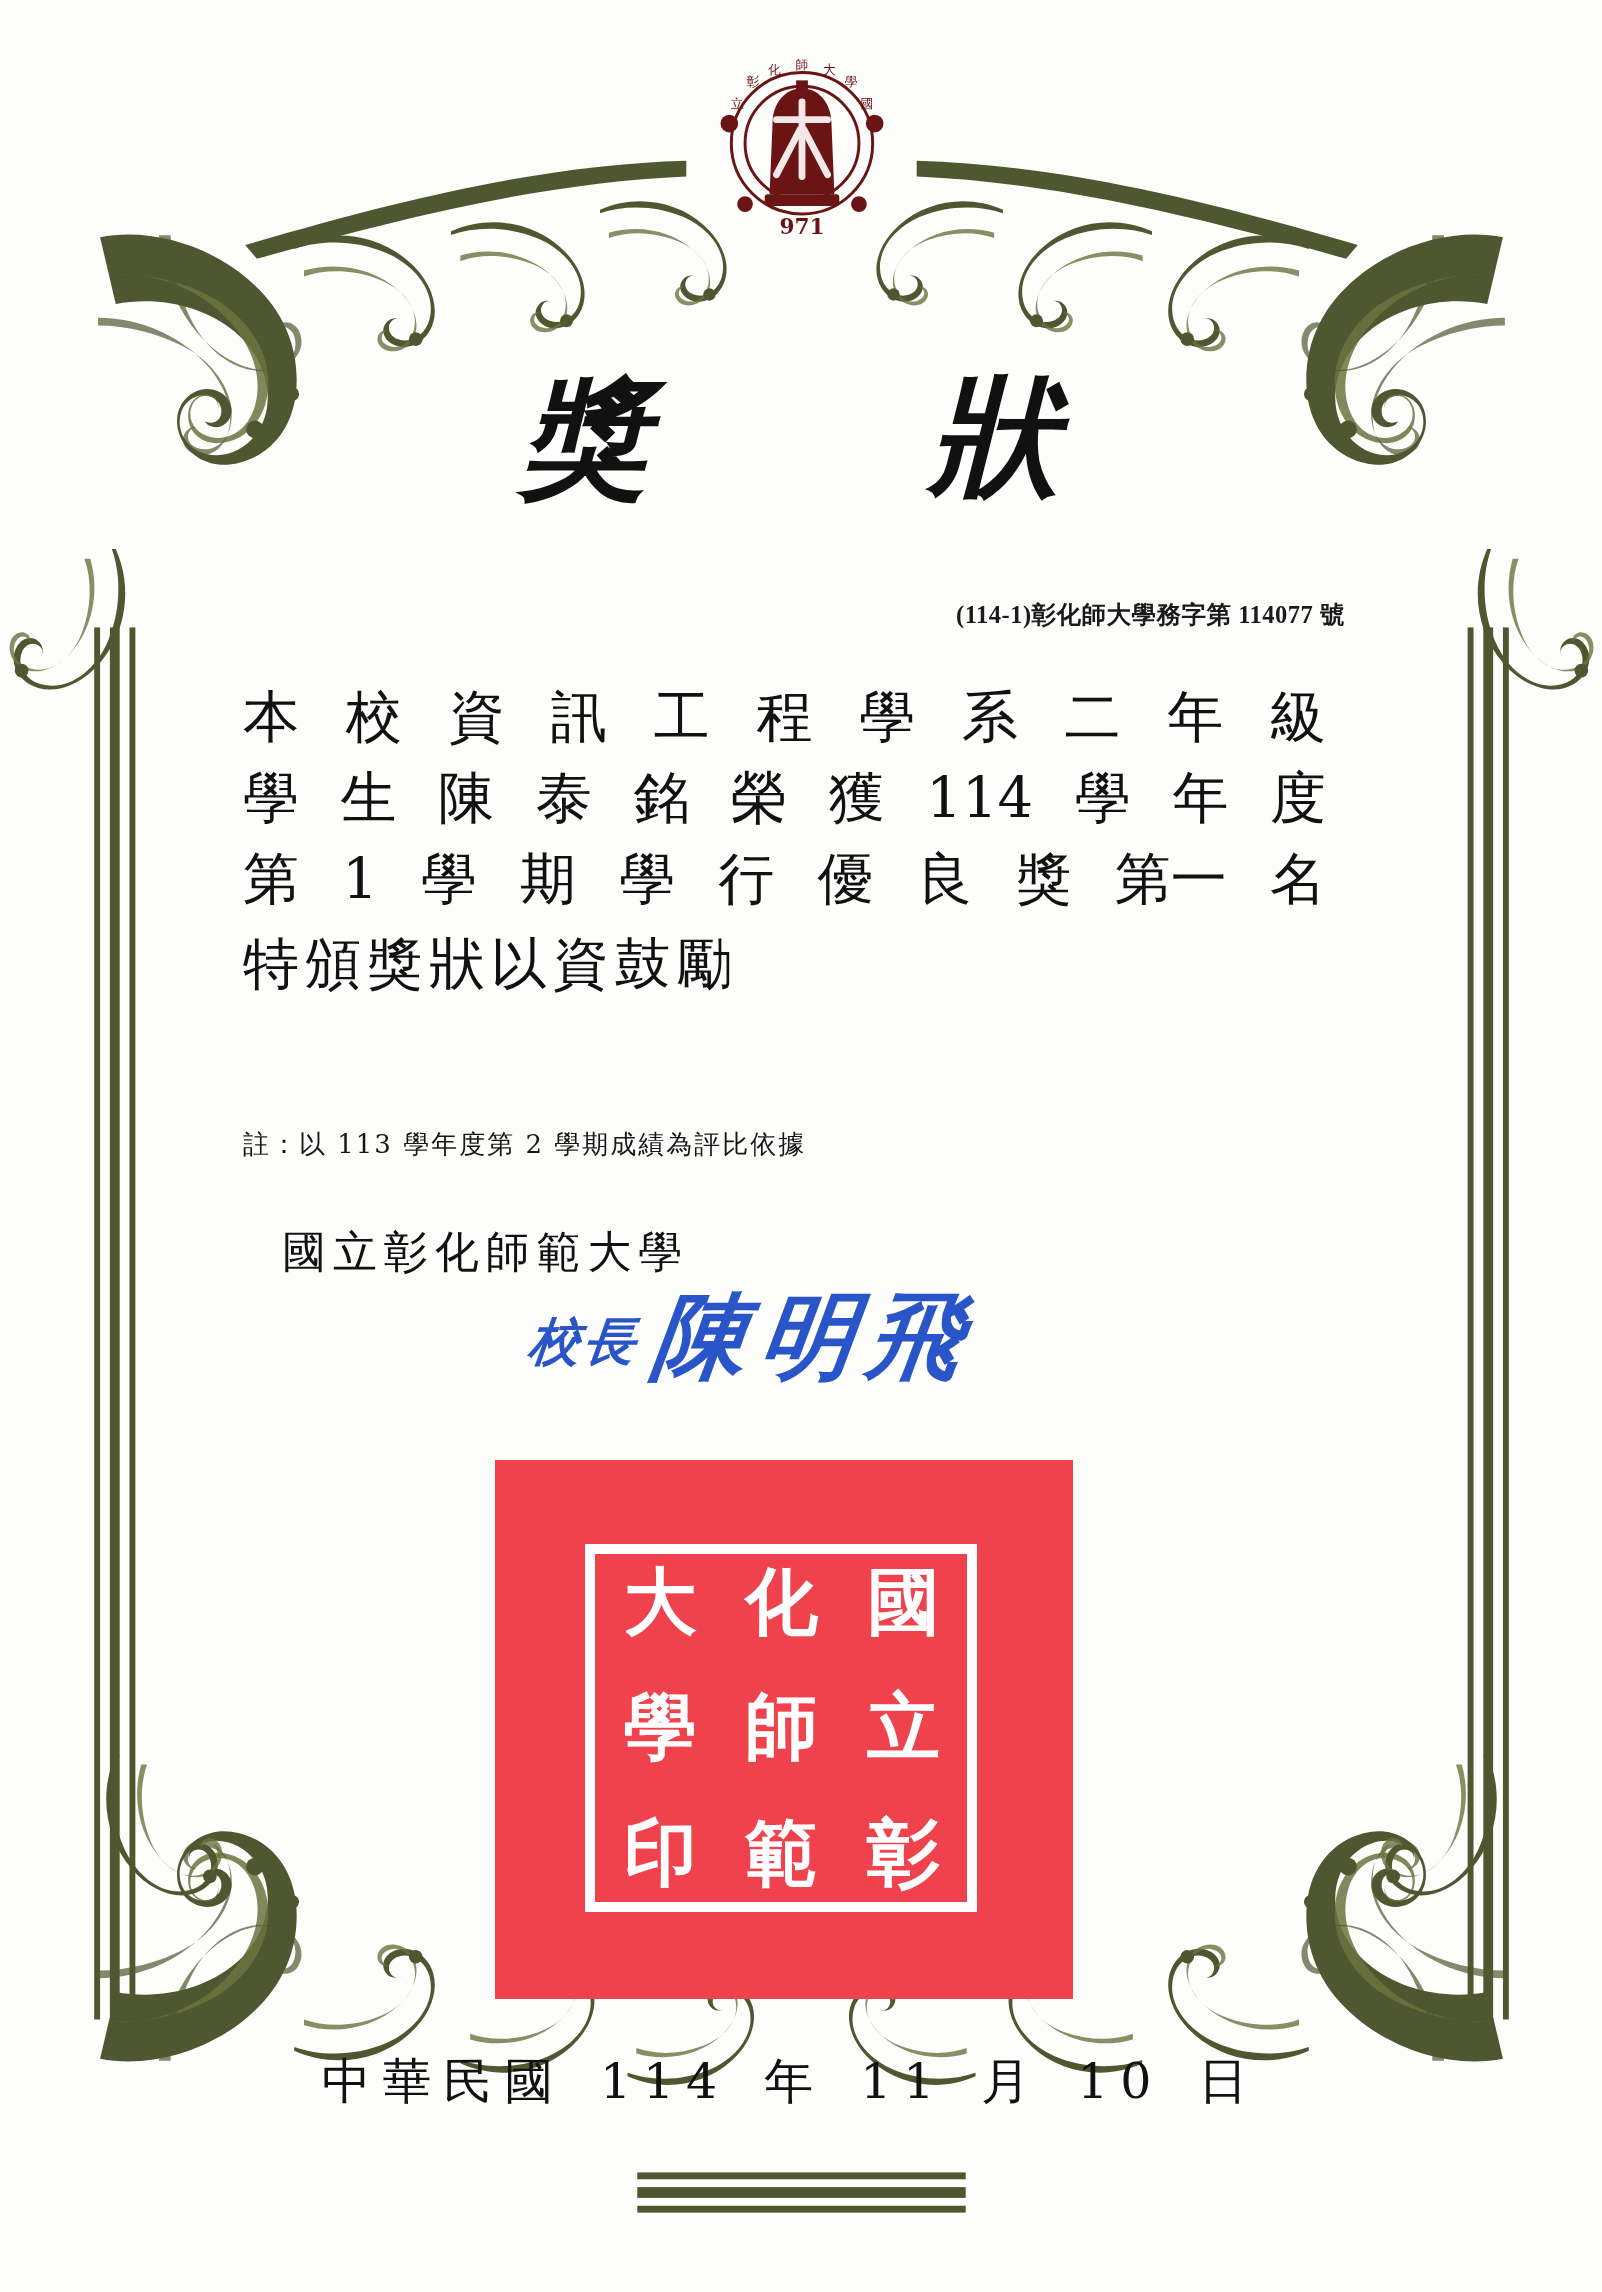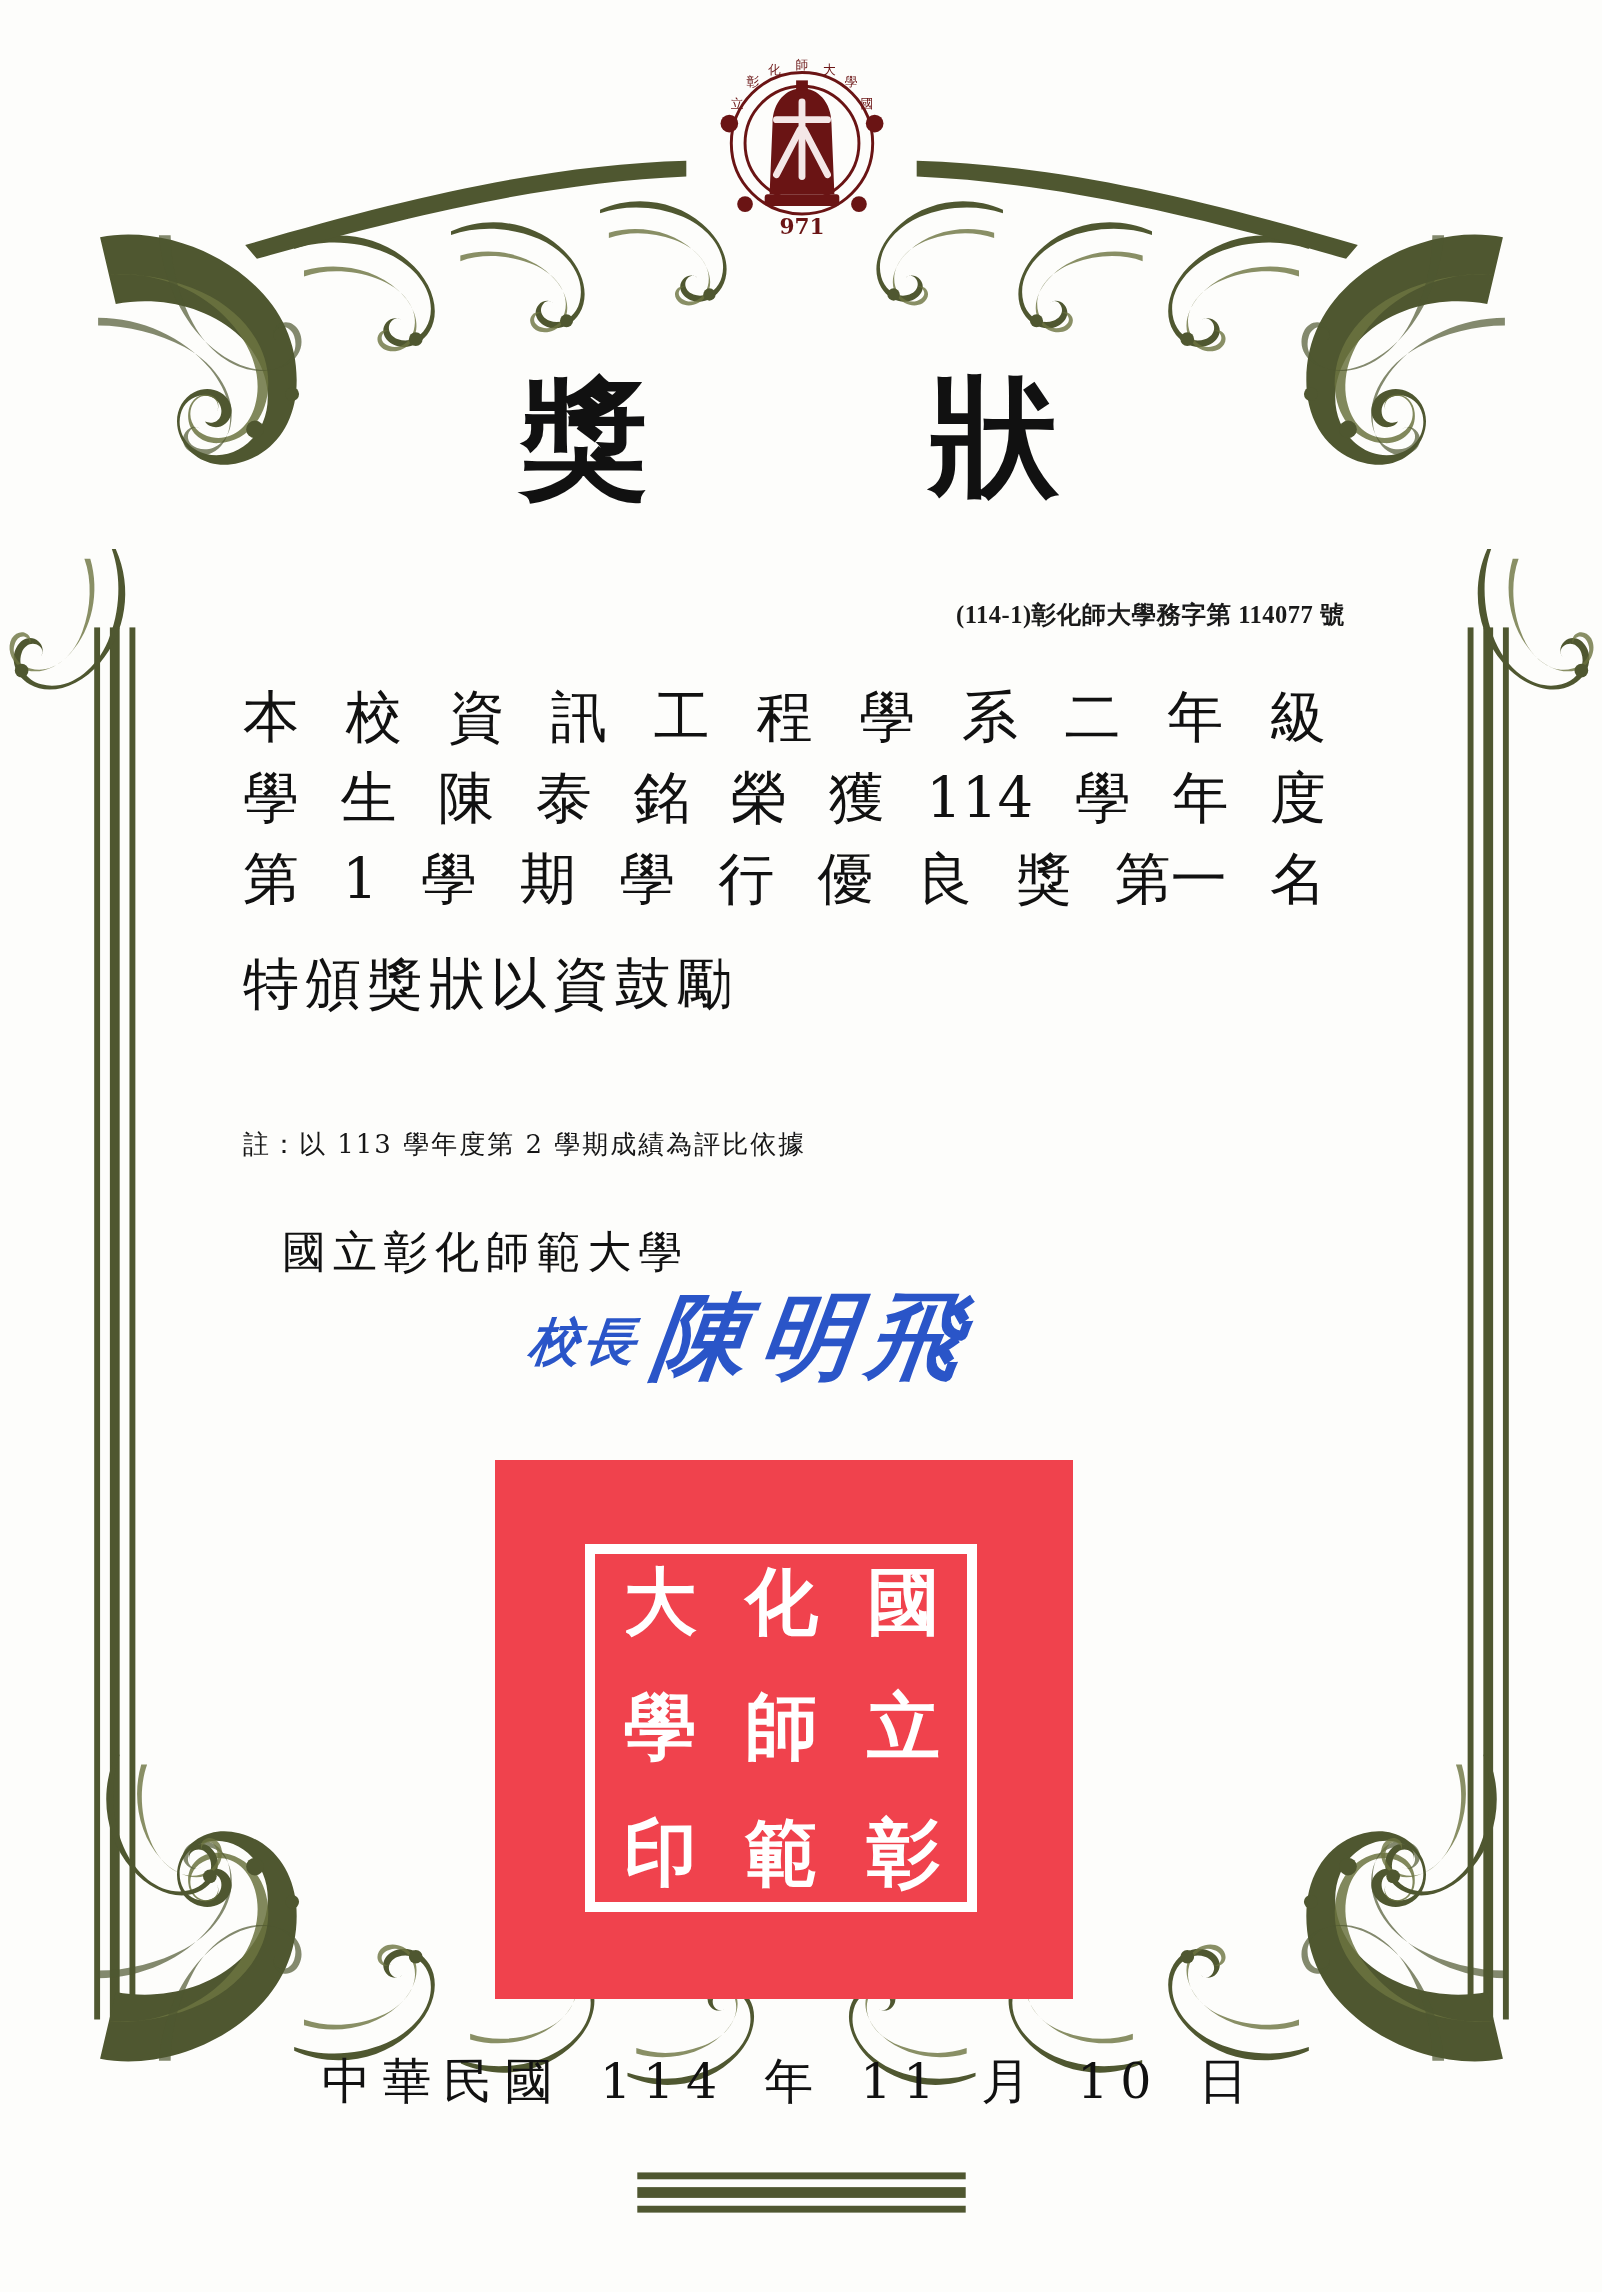--- a/index.html
+++ b/index.html
@@ -49,20 +49,21 @@
     top: 372px;
     width: 1578px;
     text-align: center;
     font-family: "DejaVu Serif", serif;
     font-size: 129px;
     letter-spacing: 118px;
     text-indent: 118px;
     color: #111111;
     font-weight: 600;
     line-height: 1;
+    font-style: italic;
   }
 
   
   .doc-number {
     position: absolute;
     right: 258px;
     top: 598px;
     font-size: 24.5px;
     color: #1a1a1a;
     font-family: Liberation Serif, serif;
@@ -88,21 +89,21 @@
   .body-line.justify {
     display: flex;
     justify-content: space-between;
     letter-spacing: 0;
     width: 1083px;
   }
   .body-line.justify > span { display: inline-block; }
 
   .body-line.l4 {
     letter-spacing: 5.9px;
-    margin-top: 23px;
+    margin-top: 3px;
   }
 
   .note {
     position: absolute;
     left: 243px;
     top: 1127px;
     font-size: 26px;
     letter-spacing: 2px;
     color: #161616;
     font-family: "DejaVu Serif", serif;

